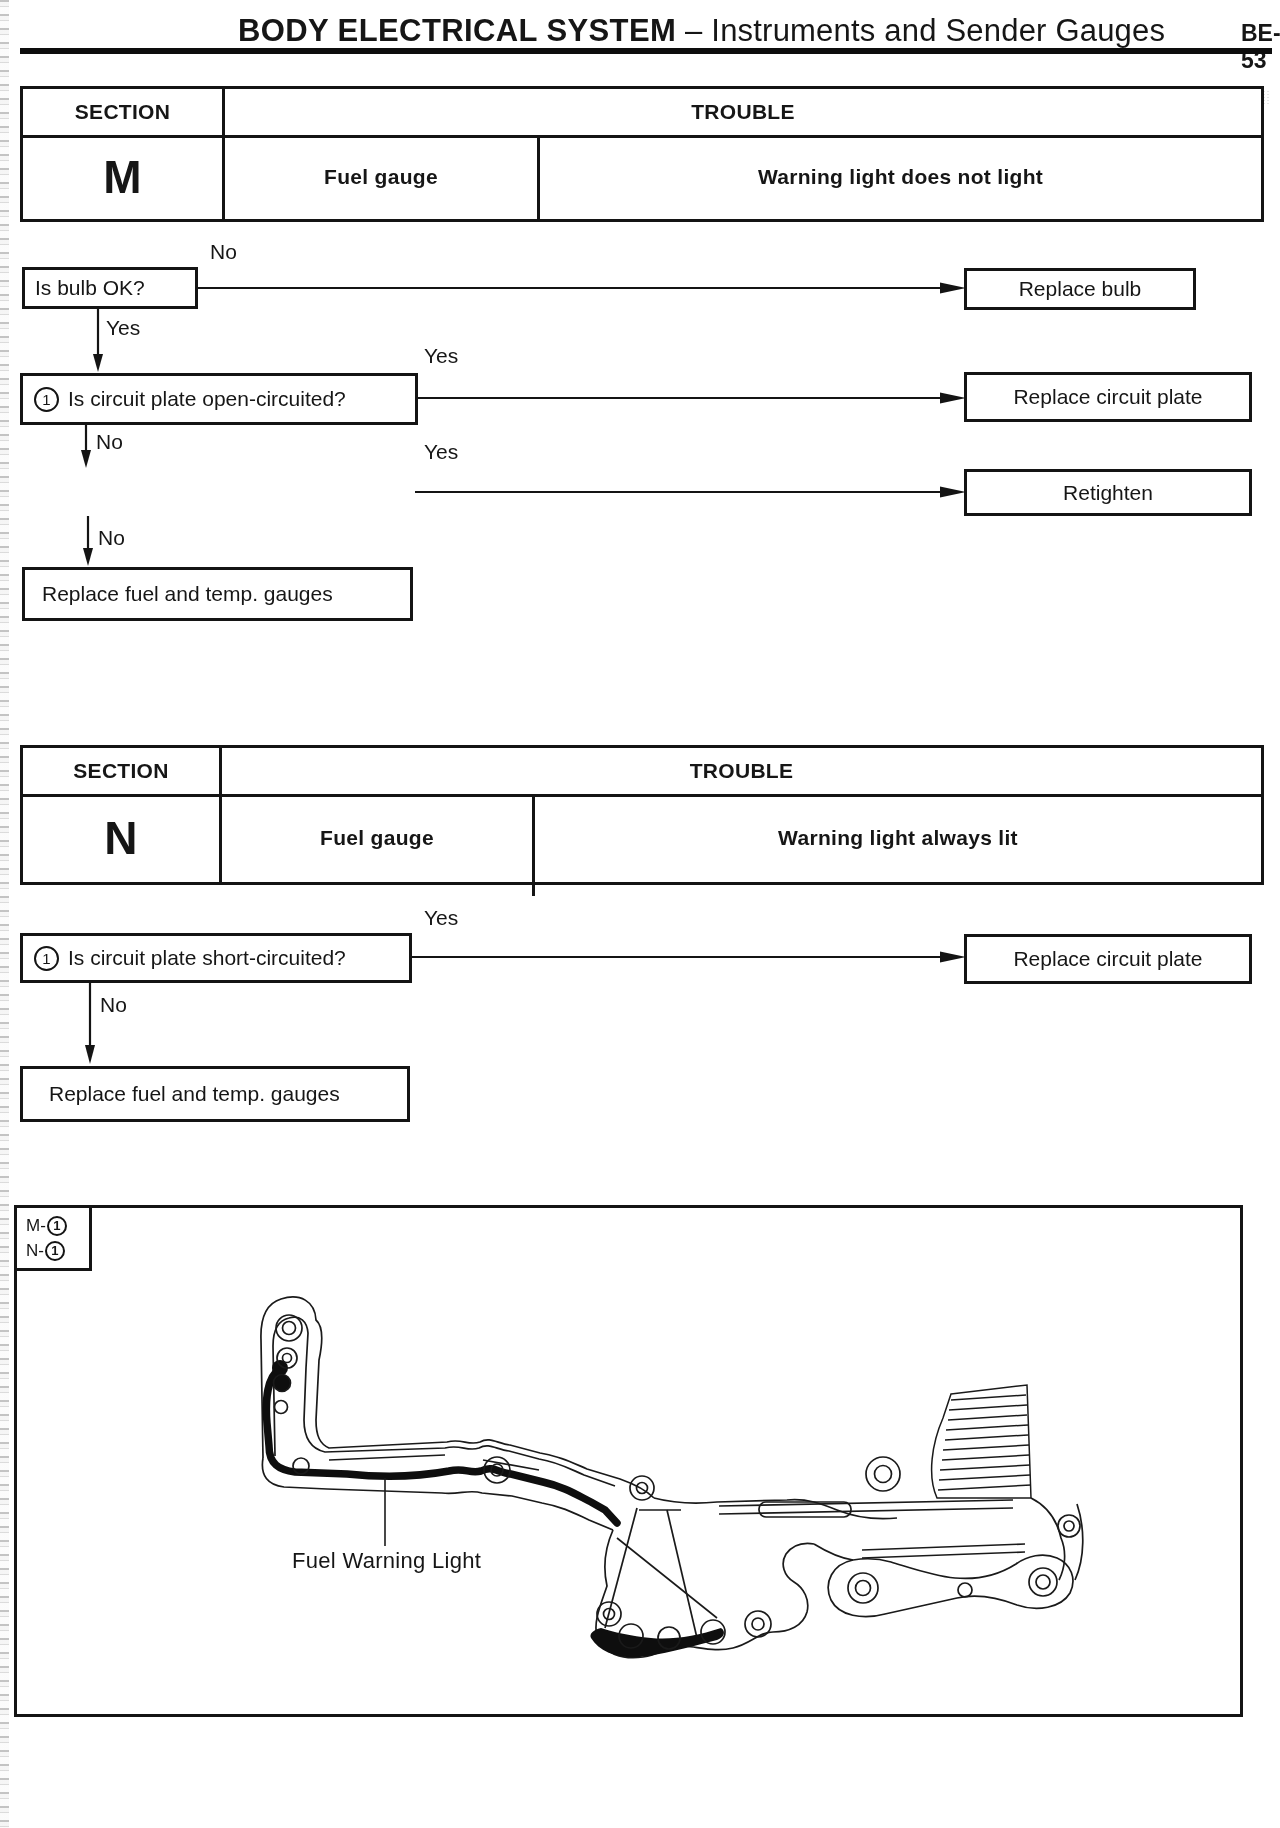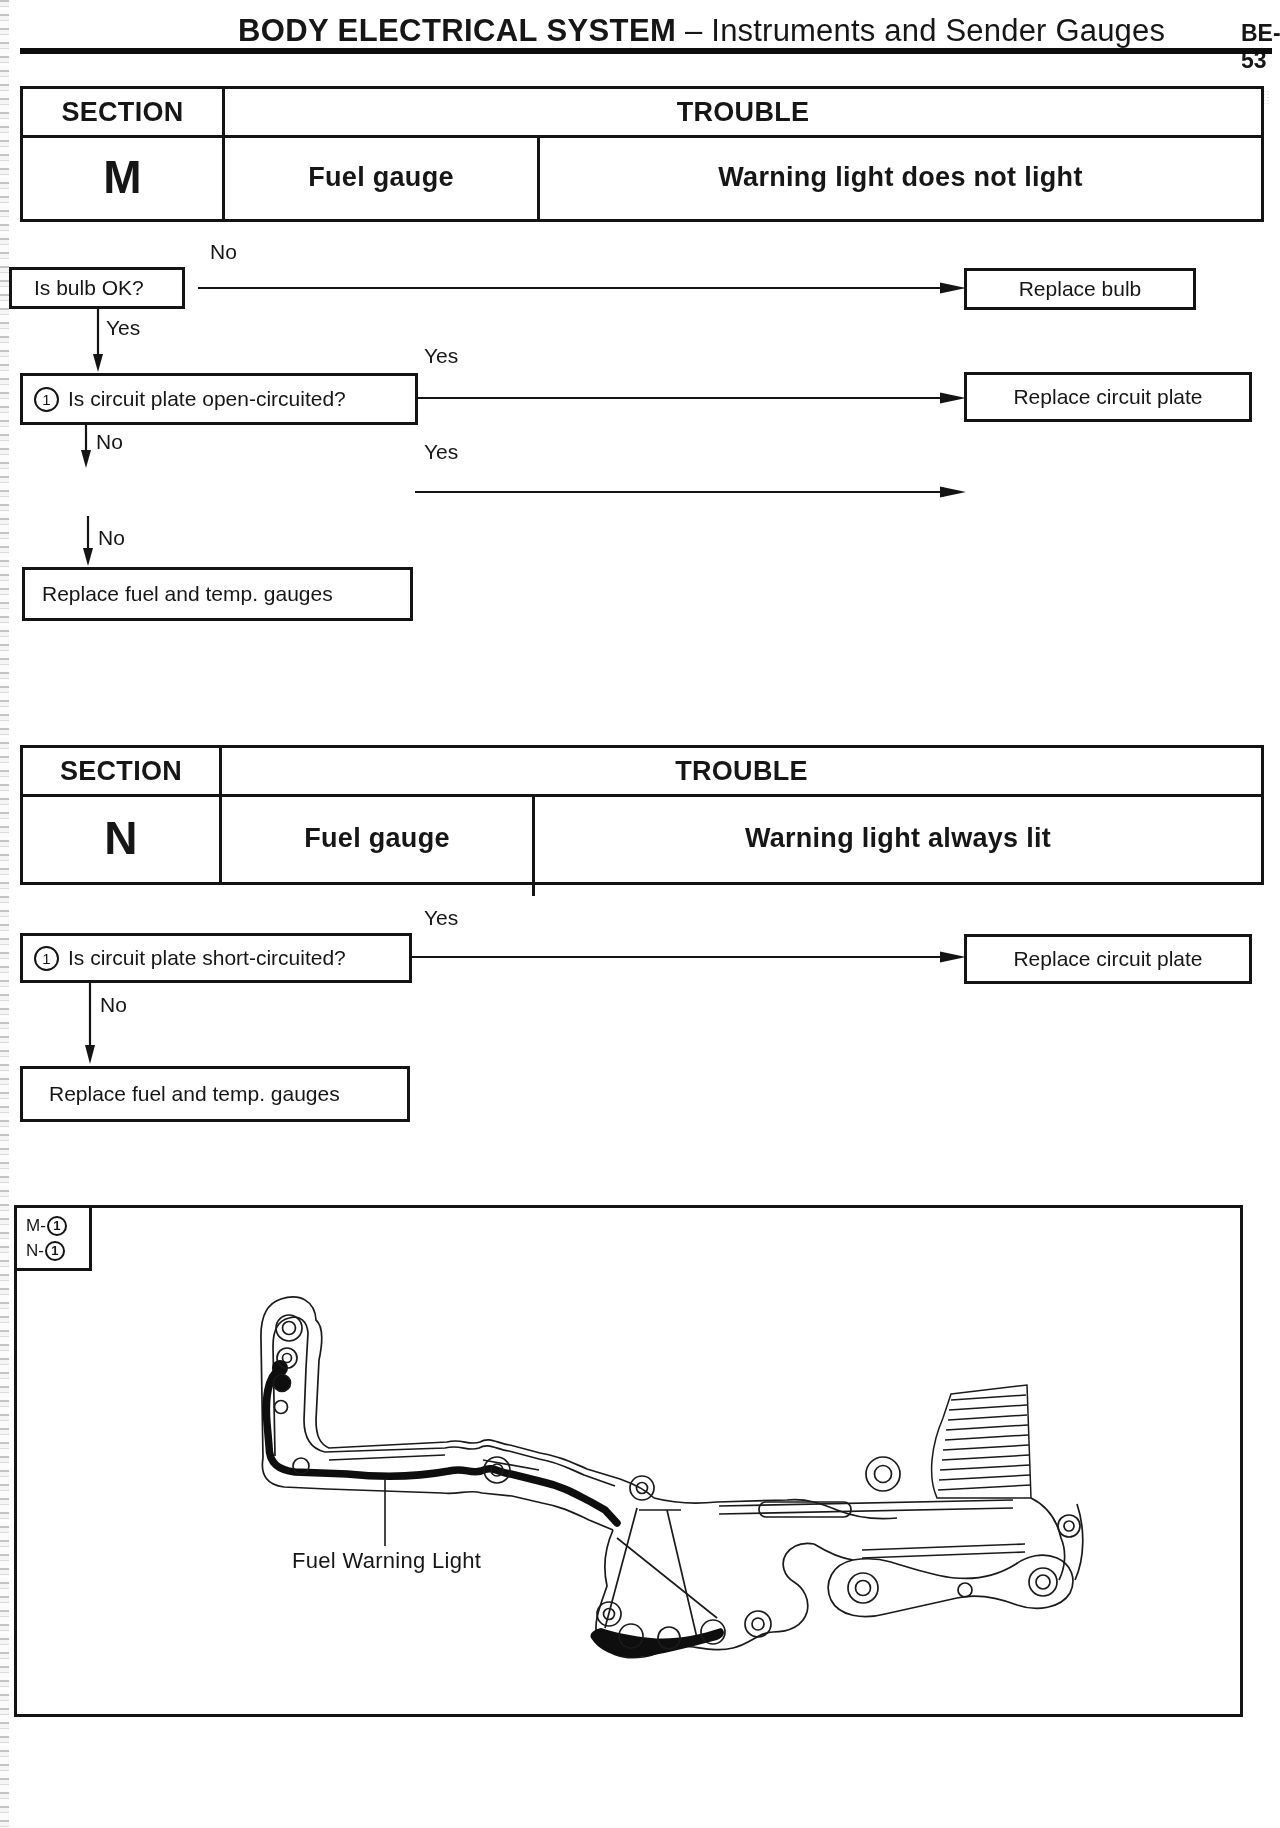--- a/index.html
+++ b/index.html
@@ -30,21 +30,21 @@
   .hdr-title { position:absolute; left:238px; top:13px; width:810px; text-align:center;
     font-size:31px; letter-spacing:.2px; white-space:nowrap; }
   .hdr-title .t-main { font-weight:700; letter-spacing:.4px; }
   .hdr-title .t-sub { font-weight:400; }
   .page-code { position:absolute; left:1196px; top:20px; font-size:23px; font-weight:700;margin-left:45px; }
   .hdr-rule { position:absolute; left:20px; top:48px; width:1252px; height:6px; background:#0d0d0d; }
   
   .tbl { position:absolute; border:3px solid #141414; background:#fff; }
   .tline { position:absolute; background:#141414; }
   .cell { position:absolute; display:flex; align-items:center; justify-content:center;
-    font-weight:700; font-size:27px; letter-spacing:.3px; }
+    font-weight:700; font-size:21px; letter-spacing:.3px; }
   .cell.big { font-size:46px; }
   
   .fbox { position:absolute; border:3px solid #141414; background:#fff;
     display:flex; align-items:center; font-size:21px; z-index:2; }
   .fbox.center { justify-content:center; }
   .circ {
     display:inline-flex; align-items:center; justify-content:center;
     width:25px; height:25px; border:2px solid #141414; border-radius:50%;
     font-size:15px; flex:0 0 auto; margin-right:9px;
   }
@@ -78,34 +78,35 @@
     <div class="tline" style="left:0;top:46px;width:1238px;height:2.5px"></div>
     <div class="tline" style="left:199px;top:0;width:2.5px;height:130px"></div>
     <div class="tline" style="left:514px;top:46px;width:2.5px;height:84px"></div>
     <div class="cell" style="left:0;top:0;width:199px;height:46px">SECTION</div>
     <div class="cell" style="left:202px;top:0;width:1036px;height:46px">TROUBLE</div>
     <div class="cell big" style="left:0;top:46px;width:199px;height:84px">M</div>
     <div class="cell" style="left:202px;top:46px;width:312px;height:84px">Fuel gauge</div>
     <div class="cell" style="left:517px;top:46px;width:721px;height:84px">Warning light does not light</div>
   </div>
 
-  <div class="fbox" style="left:9px;top:267px;width:176px;height:42px;padding-left:22px">Is bulb OK?</div>
+  <div class="fbox" style="left:22px;top:267px;width:176px;height:42px;padding-left:10px">Is bulb OK?</div>
   <div class="lbl" style="left:210px;top:240px">No</div>
   <div class="fbox center" style="left:964px;top:268px;width:232px;height:42px">Replace bulb</div>
   <div class="lbl" style="left:106px;top:316px">Yes</div>
 
   <div class="fbox" style="left:20px;top:373px;width:398px;height:52px;padding-left:11px">
     <span class="circ">1</span>
     <span>Is circuit plate open-circuited?</span>
   </div>
   <div class="lbl" style="left:424px;top:344px">Yes</div>
   <div class="fbox center" style="left:964px;top:372px;width:288px;height:50px">Replace circuit plate</div>
   <div class="lbl" style="left:96px;top:430px">No</div>
 
   <div class="lbl" style="left:424px;top:440px">Yes</div>
+  <div class="fbox center" style="left:964px;top:469px;width:288px;height:47px">Retighten</div>
   <div class="lbl" style="left:98px;top:526px">No</div>
 
   <div class="fbox" style="left:22px;top:567px;width:391px;height:54px;padding-left:17px">Replace fuel and temp. gauges</div>
 
   <div class="tbl" style="left:20px;top:745px;width:1244px;height:140px">
     <div class="tline" style="left:0;top:46px;width:1238px;height:2.5px"></div>
     <div class="tline" style="left:196px;top:0;width:2.5px;height:134px"></div>
     <div class="tline" style="left:509px;top:46px;width:2.5px;height:102px"></div>
     <div class="cell" style="left:0;top:0;width:196px;height:46px">SECTION</div>
     <div class="cell" style="left:199px;top:0;width:1039px;height:46px">TROUBLE</div>

